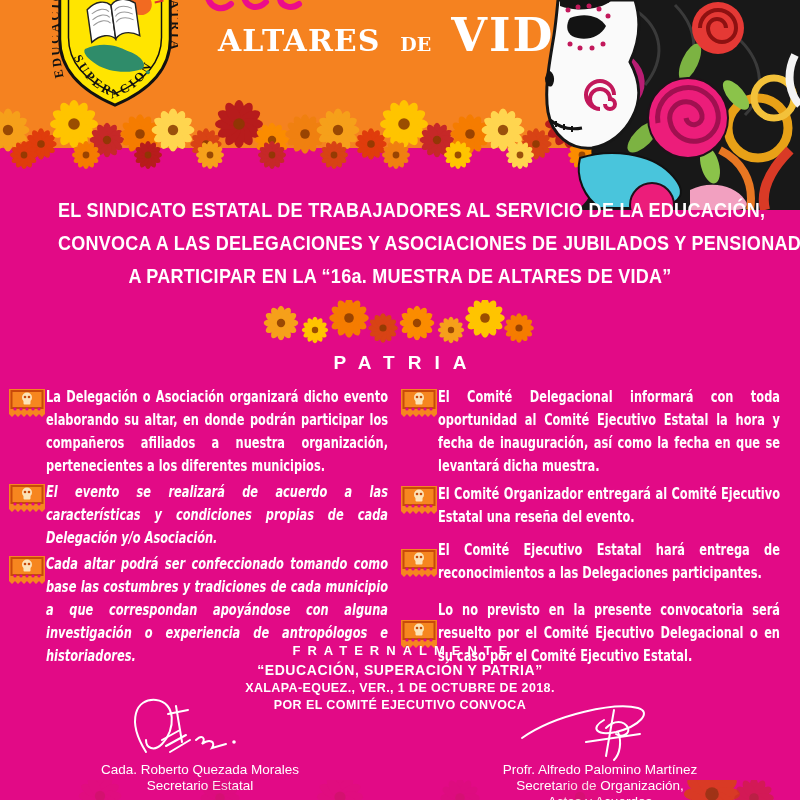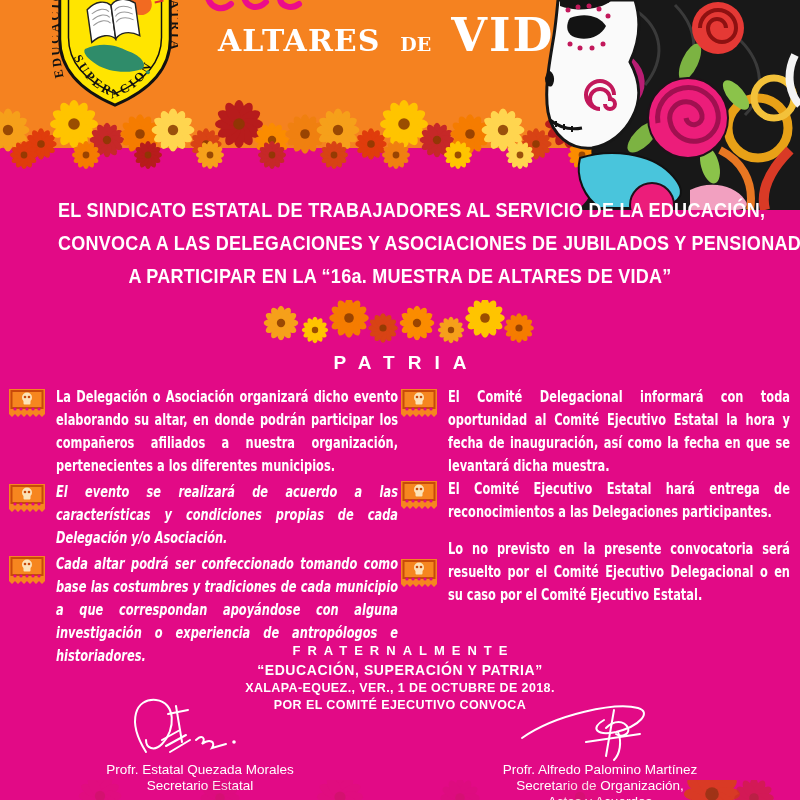--- a/index.html
+++ b/index.html
@@ -11,26 +11,26 @@
   .title{position:absolute;left:218px;top:8px;display:flex;align-items:baseline;gap:20px;color:#fff;font-family:"DejaVu Serif",serif;font-weight:700;}
   .title .altares{font-size:30px;letter-spacing:1px;}
   .title .de{font-size:19px;}
   .title .vida{font-size:46px;letter-spacing:2px;}
   .catrina{position:absolute;left:540px;top:0;width:260px;height:210px;}
   .intro{position:absolute;top:194px;left:20px;width:760px;text-align:center;color:#fff;font-weight:700;font-size:20px;line-height:33px;transform:scaleX(0.9);transform-origin:center top;white-space:nowrap;letter-spacing:0.3px;}
   .garland-small{position:absolute;left:263px;top:300px;width:274px;height:46px;}
   .bases-heading{position:absolute;top:352px;left:0;width:100%;text-align:center;color:#fff;font-weight:700;font-size:19px;letter-spacing:13px;text-indent:13px;}
   .columns{position:absolute;top:386px;left:8px;display:flex;width:784px;}
   .col{width:392px;}
-  .item{display:flex;align-items:flex-start;gap:10px;}
+  .item{display:flex;align-items:flex-start;}
   .icon-wrap{flex:none;width:38px;padding-top:3px;}
   .itxt{flex:none;width:450px;margin:0;transform:scaleX(0.76);transform-origin:0 0;color:#fff;font-family:"DejaVu Sans",sans-serif;font-weight:700;font-size:15px;line-height:23px;text-align:justify;}
   .col-left .item+.item{margin-top:3px;font-style:italic;}
   .col-right .item2{margin-top:5px;}
-  .col-right .item3{margin-top:0;}
+  .col-right .item3{margin-top:10px;align-items:center;}
   .col-right .item4{margin-top:14px;align-items:center;}
   .fraternal{position:absolute;top:643px;left:0;width:100%;text-align:center;color:#fff;font-weight:700;}
   .fraternal .l1{font-size:13px;letter-spacing:7px;text-indent:7px;margin-bottom:4px;}
   .fraternal .l2{font-size:14px;letter-spacing:0.6px;margin-bottom:3px;}
   .fraternal .l3{font-size:12.5px;letter-spacing:0.4px;margin-bottom:3px;}
   .fraternal .l4{font-size:12.5px;letter-spacing:0.4px;}
   .sig-svg{position:absolute;}
   .sig-left-svg{left:118px;top:692px;width:150px;height:68px;}
   .sig-right-svg{left:516px;top:698px;width:165px;height:64px;}
   .sig-block{position:absolute;text-align:center;color:#fff;font-weight:400;font-size:13.5px;line-height:16px;}
@@ -241,20 +241,26 @@
         <p class="itxt">Cada altar podrá ser confeccionado tomando como base las costumbres y tradiciones de cada municipio a que correspondan apoyándose con alguna investigación o experiencia de antropólogos e historiadores.</p>
       </div>
     </div>
     <div class="col col-right">
       <div class="item item1">
         <svg class="icon-wrap" viewBox="0 0 36 30" width="36" height="30">
             <use href="#picado"></use>
           </svg>
         <p class="itxt">El Comité Delegacional informará con toda oportunidad al Comité Ejecutivo Estatal la hora y fecha de inauguración, así como la fecha en que se levantará dicha muestra.</p>
       </div>
+      <div class="item item2">
+        <svg class="icon-wrap" viewBox="0 0 36 30" width="36" height="30">
+            <use href="#picado"></use>
+          </svg>
+        <p class="itxt">El Comité Organizador entregará al Comité Ejecutivo Estatal una reseña del evento.</p>
+      </div>
       <div class="item item3">
         <svg class="icon-wrap" viewBox="0 0 36 30" width="36" height="30">
             <use href="#picado"></use>
           </svg>
         <p class="itxt">El Comité Ejecutivo Estatal hará entrega de reconocimientos a las Delegaciones participantes.</p>
       </div>
       <div class="item item4">
         <svg class="icon-wrap" viewBox="0 0 36 30" width="36" height="30">
             <use href="#picado"></use>
           </svg>
@@ -284,21 +290,21 @@
     <g stroke="#fff" stroke-width="2" fill="none" stroke-linecap="round">
       <path d="M6,40 C40,16 100,4 122,10 C136,14 124,28 100,34 C80,38 74,30 88,22"></path>
       <path d="M98,12 L90,58"></path>
       <path d="M90,30 C98,22 108,22 112,30 C114,36 106,40 100,36"></path>
       <path d="M70,44 L124,36"></path>
       <path d="M102,34 C106,44 104,56 98,62"></path>
     </g>
   </svg>
 
   <div class="sig-block sig-block-left">
-    <div>Profr. Estatal Quezada Morales</div>
+    <div>Cada. Roberto Quezada Morales</div>
     <div>Secretario Estatal</div>
   </div>
   <div class="sig-block sig-block-right">
     <div>Profr. Alfredo Palomino Martínez</div>
     <div>Secretario de Organización,</div>
     <div>Actas y Acuerdos</div>
   </div>
 
   <svg id="garland-bottom" class="garland-bottom" viewBox="0 0 800 20">
       <use href="#flower" xlink:href="#flower" transform="translate(100,16) scale(1.3)" fill="#D81B60" opacity="0.18"></use>

